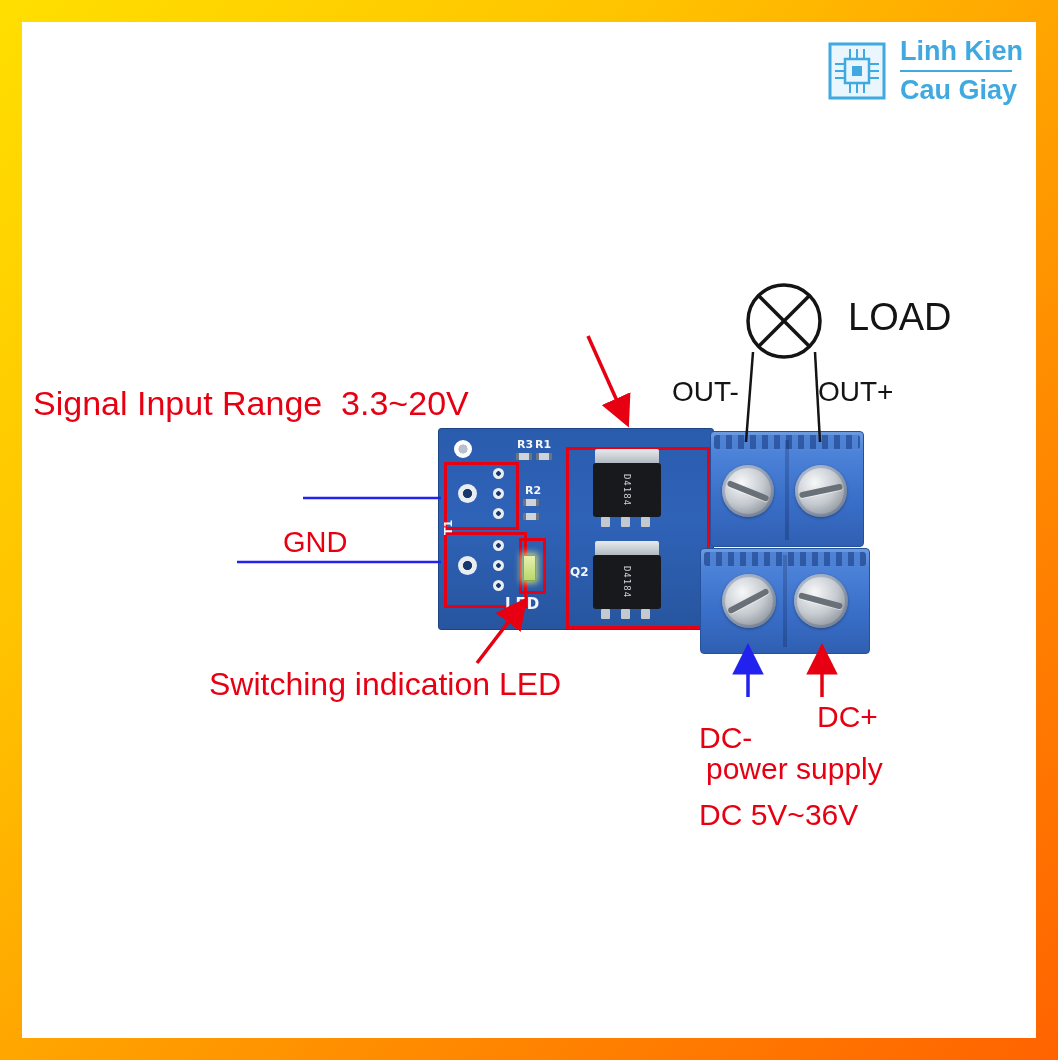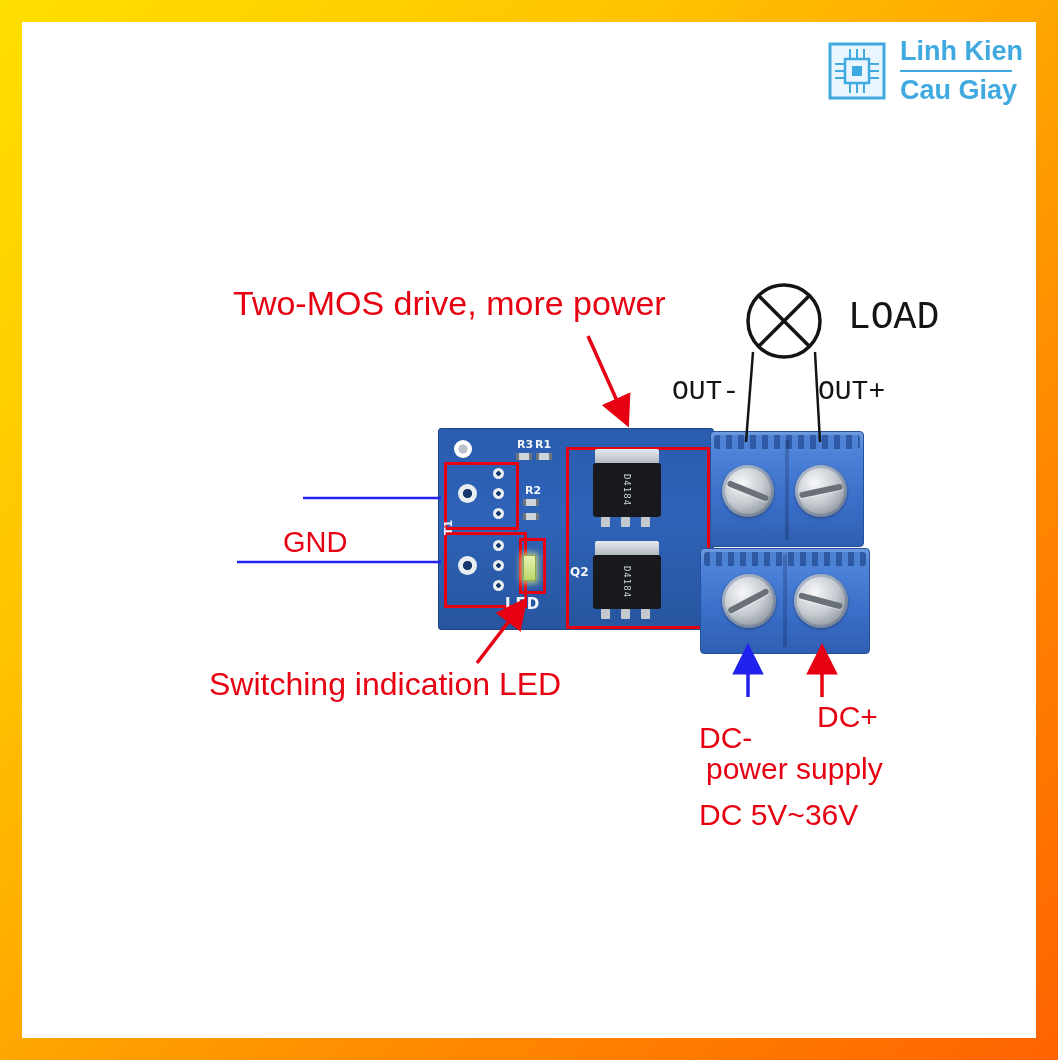--- a/index.html
+++ b/index.html
@@ -2,21 +2,21 @@
 <html><head>
 <meta charset="utf-8">
 <style>
   html,body{margin:0;padding:0;background:#ffffff;}
   #stage{position:relative;width:1058px;height:1060px;overflow:hidden;
          background:linear-gradient(135deg,#ffdf00 0%,#ffc400 30%,#ff9000 65%,#ff6300 100%);
          font-family:"Liberation Sans",sans-serif;}
   #canvas{position:absolute;left:22px;top:22px;right:22px;bottom:22px;background:#ffffff;}
   .abs{position:absolute;}
   .red-label{position:absolute;color:#e60012;font-family:"Liberation Sans",sans-serif;white-space:pre;}
-  .black-label{position:absolute;color:#141414;font-family:Liberation Mono, monospace;white-space:pre;text-align:right;}
+  .black-label{position:absolute;color:#141414;font-family:Liberation Sans, sans-serif;white-space:pre;text-align:right;}
   .silk{position:absolute;color:#f2f6fa;font-family:"DejaVu Sans",sans-serif;font-weight:bold;}
   
   .logo{position:absolute;left:828px;top:36px;display:flex;align-items:center;gap:14px;justify-content:flex-end;}
   .logo-text{display:flex;flex-direction:column;color:#3fa9e0;font-weight:bold;font-size:27px;line-height:1.15;}
   .logo-divider{border-top:2px solid #3fa9e0;margin:3px 0;width:112px;}
   
   .pcb{position:absolute;left:438px;top:428px;width:274px;height:200px;
        background:linear-gradient(180deg,#2a5cae,#2f63b8 45%,#27559f);
        border:1px solid #1d4585;border-radius:3px;}
   .redbox{position:absolute;border:3px solid #e60012;}
@@ -76,27 +76,27 @@
       </g>
       <rect x="24" y="24" width="10" height="10" fill="#3fa9e0"></rect>
     </svg>
     <div class="logo-text">
       <span>Linh Kien</span>
       <span class="logo-divider"></span>
       <span>Cau Giay</span>
     </div>
   </div>
 
-  <div class="red-label" style="left:233px;top:284px;font-size:34px;">Two-MOS drive, more power</div>
 
   <div class="black-label" style="left:848px;top:296px;font-size:38px;font-weight:500;">LOAD</div>
 
   <div class="black-label" style="left:672px;top:376px;font-size:28px;">OUT-</div>
   <div class="black-label" style="left:818px;top:376px;font-size:28px;">OUT+</div>
 
+  <div class="red-label" style="left:33px;top:384px;font-size:34px;">Signal Input Range  3.3~20V</div>
 
 
   <div class="red-label" style="left:283px;top:526px;font-size:29px;">GND</div>
 
   <div class="red-label" style="left:209px;top:666px;font-size:32px;">Switching indication LED</div>
 
   <div class="red-label" style="left:699px;top:700px;font-size:30px;margin-top:21px;">DC-</div>
   <div class="red-label" style="left:817px;top:700px;font-size:30px;">DC+</div>
 
   <div class="red-label" style="left:706px;top:752px;font-size:30px;">power supply</div>

